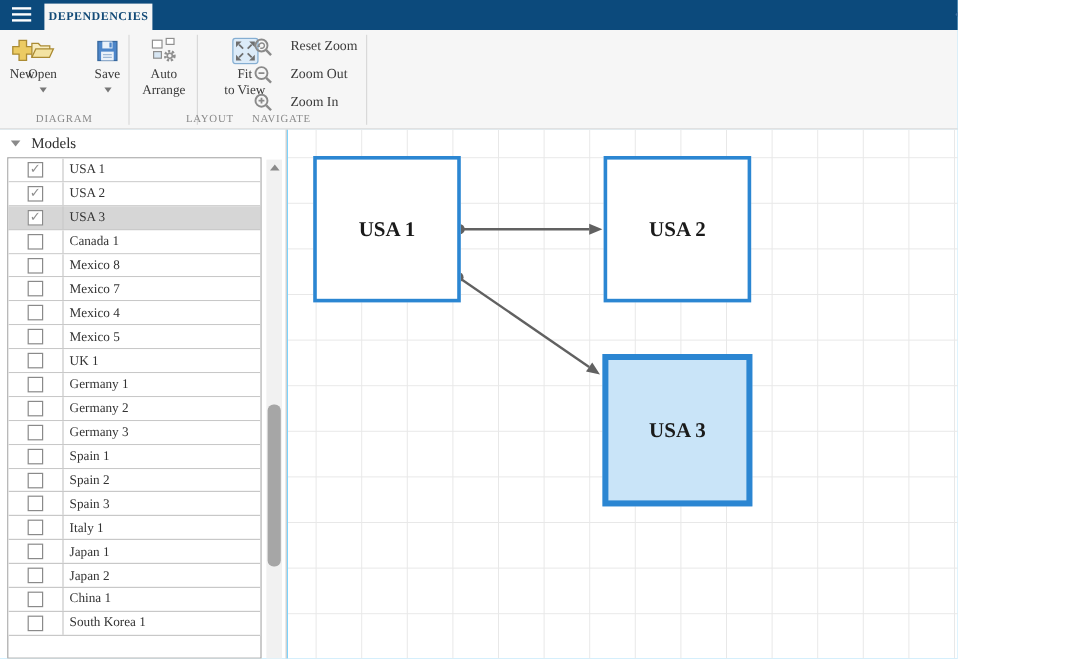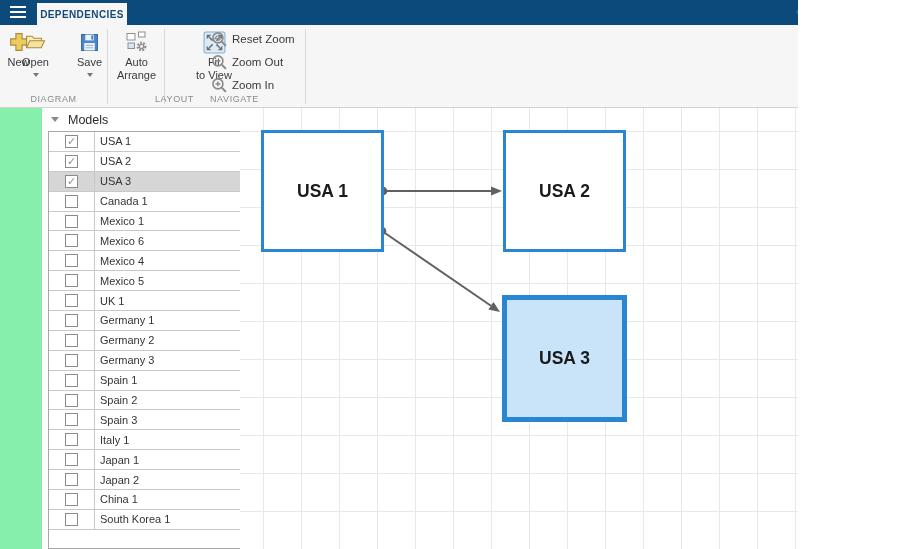--- a/index.html
+++ b/index.html
@@ -1,18 +1,18 @@
 <!DOCTYPE html>
 <html style="--topbar: #0c4a7c; --banner: #3a6c9c; --node-border: #2b86d2; --node-selected-fill: #c9e4f8; --edge: #616161; --grid-line: #e8e8e8; --selection-row: #d6d6d6;"><head>
 <meta charset="utf-8">
 <style>
   * { margin:0; padding:0; box-sizing:border-box; }
   html,body { width:898px; height:549px; overflow:hidden; }
   body { font-family:"Liberation Sans", sans-serif; background:#fff; }
-  .app { position:relative; width:798px; height:549px; background:#86efac; overflow:hidden; }
+  .app { position:relative; width:798px; height:549px; background:#7dd3fc; overflow:hidden;font-family:Liberation Serif, serif; }
 
   
   .topbar { position:absolute; left:0; top:0; width:898px; height:25px; background:var(--topbar,#0c4a7c); }
   .menu-btn { position:absolute; left:10px; top:6px; width:18px; height:14px; cursor:pointer; }
   .menu-btn i { display:block; width:16px; height:2px; background:#fff; margin:0 0 3px 0; }
   .tab { position:absolute; left:37px; top:3px; height:22px; width:90px; background:#f6f6f6;
          display:flex; align-items:center; justify-content:center;
          font-size:10px; font-weight:bold; letter-spacing:.4px; color:#134a77; }
   .quickbar { position:absolute; right:0; top:1px; width:102px; height:22px; background:var(--banner,#3a6c9c);
               clip-path:polygon(11px 0, 100% 0, 100% 100%, 11px 100%, 0 50%);
@@ -25,26 +25,26 @@
   .toolbar { position:absolute; left:0; top:25px; width:898px; height:83px; background:#f6f6f6;
              border-bottom:1px solid #d2d2d2; }
   .tb-col { position:absolute; top:6px; display:flex; flex-direction:column; align-items:center; cursor:pointer; }
   .tb-icon { height:22px; display:flex; align-items:center; justify-content:center; margin-bottom:3px; }
   .tb-label { font-size:11px; color:#3a3a3a; line-height:13px; text-align:center; white-space:nowrap; }
   .dd { width:0; height:0; border-left:3.5px solid transparent; border-right:3.5px solid transparent;
         border-top:4px solid #777; margin-top:4px; }
   .sep { position:absolute; top:4px; height:75px; width:1px; background:#d9d9d9; }
   .sec-label { position:absolute; bottom:3px; font-size:9px; color:#8a8a8a; letter-spacing:.6px; text-align:center; }
   .nav-rows { position:absolute; left:211px; top:3px; display:flex; flex-direction:column; }
-  .nav-row { height:23px; display:flex; align-items:center; gap:4px; cursor:pointer; }
+  .nav-row { height:23px; display:flex; align-items:center; gap:14px; cursor:pointer; }
   .nav-row .tb-label { font-size:11.5px; }
 
   
   .left-panel { position:absolute; left:0; top:108px; width:239px; height:441px; background:#fff;
-                border-right:1px solid #c9c9c9;margin-left:42px; }
+                border-right:1px solid #c9c9c9; }
   .models-header { height:23px; display:flex; align-items:center; padding-left:9px; gap:9px; cursor:pointer; }
   .tri-down { width:0; height:0; border-left:4.5px solid transparent; border-right:4.5px solid transparent;
               border-top:5px solid #8a8a8a; }
   .models-title { font-size:12.5px; color:#2b2b2b; }
   .models-table { position:absolute; left:6px; top:23px; width:212px; height:418px;
                   border:1px solid #a8a8a8; overflow:hidden; background:#fff; }
   .mrow { height:19.9px; display:flex; border-bottom:1px solid #c8c8c8; background:#fff; cursor:pointer; }
   .mrow.selected { background:var(--selection-row,#d6d6d6); }
   .cbcell { width:46px; border-right:1px solid #c8c8c8; display:flex; align-items:center; justify-content:center; }
   .cb { width:13px; height:13px; border:1px solid #8a8a8a; background:#fff; font-size:11px; line-height:11px;
@@ -146,21 +146,21 @@
           <circle cx="15.5" cy="15.5" r="3.8" fill="none" stroke="#8f8f8f" stroke-width="2.2" stroke-dasharray="1.8 1.4"></circle>
           <circle cx="15.5" cy="15.5" r="2.1" fill="none" stroke="#8f8f8f" stroke-width="1.3"></circle>
         </svg>
       </span>
       <span class="tb-label">Auto</span>
       <span class="tb-label">Arrange</span>
     </div>
 
     <div class="sep" style="left:164px;"></div>
 
-    <div class="tb-col" style="left:176px;width:48px;padding-left:28px;">
+    <div class="tb-col" style="left:166px;width:48px;padding-left:28px;">
       <span class="tb-icon">
         <svg width="23" height="23" viewBox="0 0 22 22">
           <rect x="1" y="1" width="20" height="20" rx="2" fill="#dcebf8" stroke="#85aed2"></rect>
           <g stroke="#6e6e6e" stroke-width="1.4">
             <line x1="9.2" y1="9.2" x2="6" y2="6"></line>
               <line x1="12.8" y1="9.2" x2="16" y2="6"></line>
             <line x1="9.2" y1="12.8" x2="6" y2="16"></line>
               <line x1="12.8" y1="12.8" x2="16" y2="16"></line>
           </g>
           <g fill="#6e6e6e">
@@ -238,27 +238,27 @@
         <div class="mrow">
           <div class="cbcell">
             <span class="cb"></span>
           </div>
           <div class="namecell">Canada 1</div>
         </div>
         <div class="mrow">
           <div class="cbcell">
             <span class="cb"></span>
           </div>
-          <div class="namecell">Mexico 1</div>
-        </div>
-        <div class="mrow">
-          <div class="cbcell">
-            <span class="cb"></span>
-          </div>
-          <div class="namecell">Mexico 6</div>
+          <div class="namecell">Mexico 8</div>
+        </div>
+        <div class="mrow">
+          <div class="cbcell">
+            <span class="cb"></span>
+          </div>
+          <div class="namecell">Mexico 7</div>
         </div>
         <div class="mrow">
           <div class="cbcell">
             <span class="cb"></span>
           </div>
           <div class="namecell">Mexico 4</div>
         </div>
         <div class="mrow">
           <div class="cbcell">
             <span class="cb"></span>

